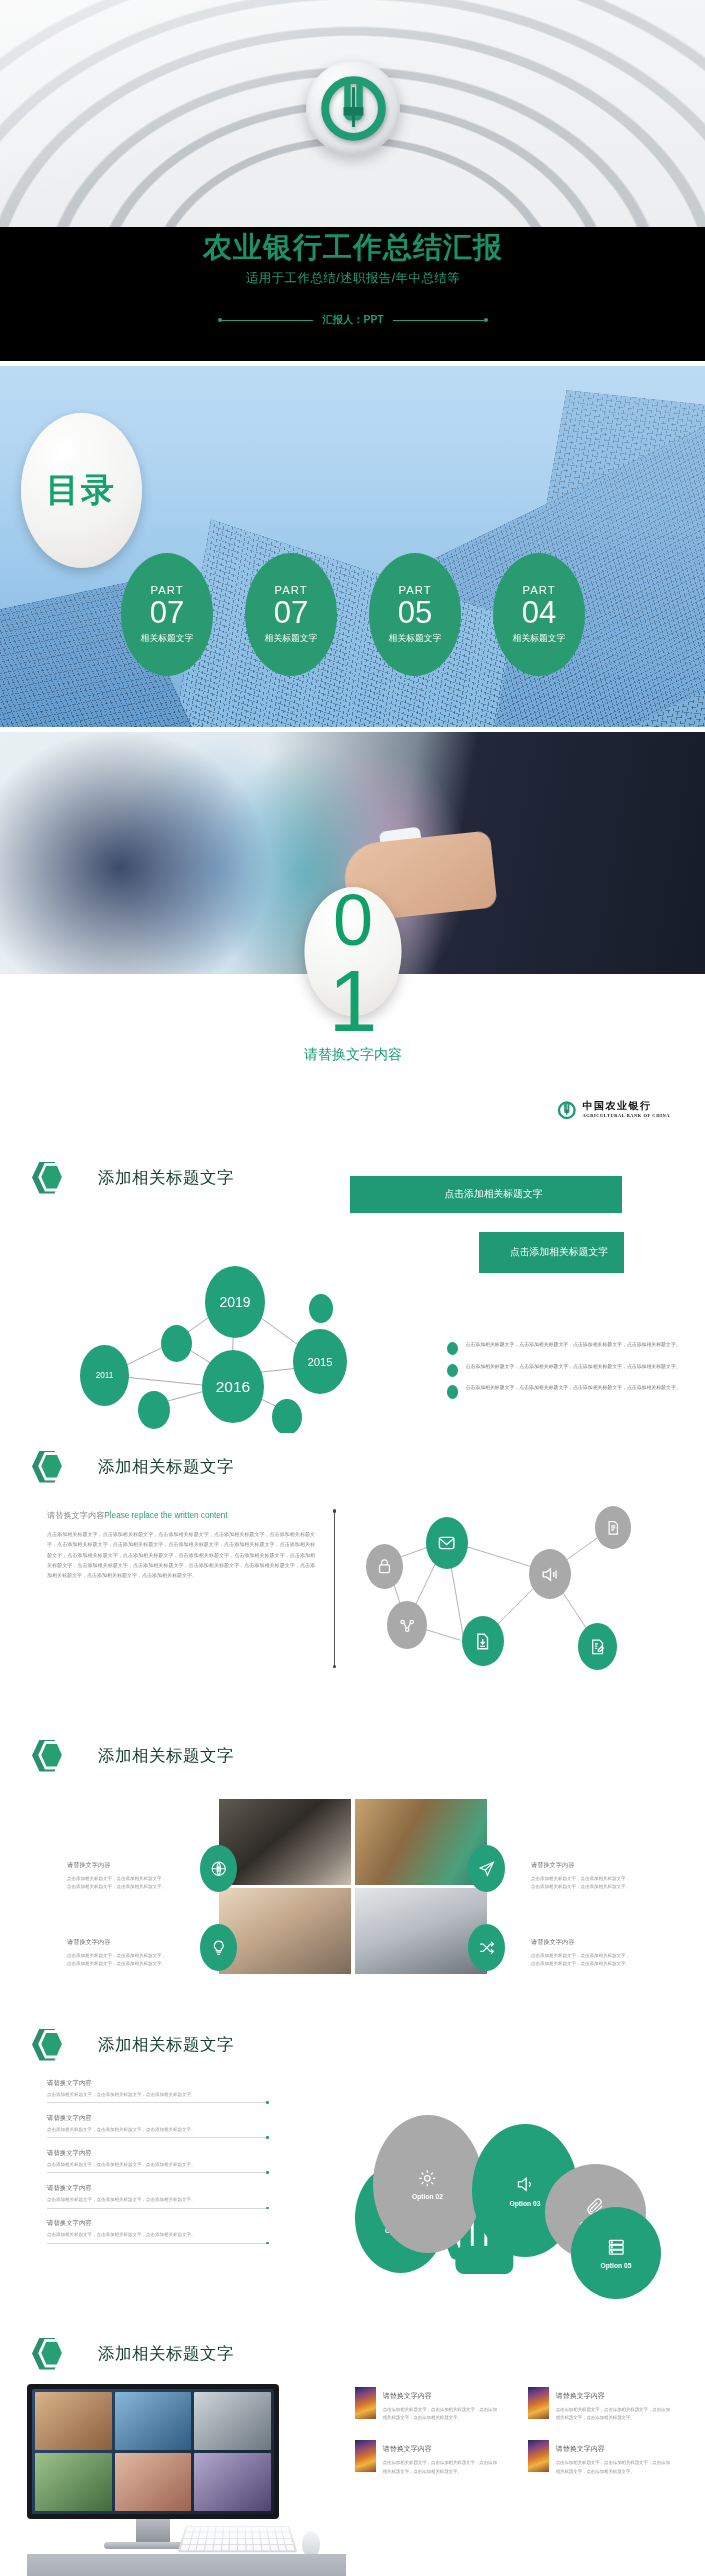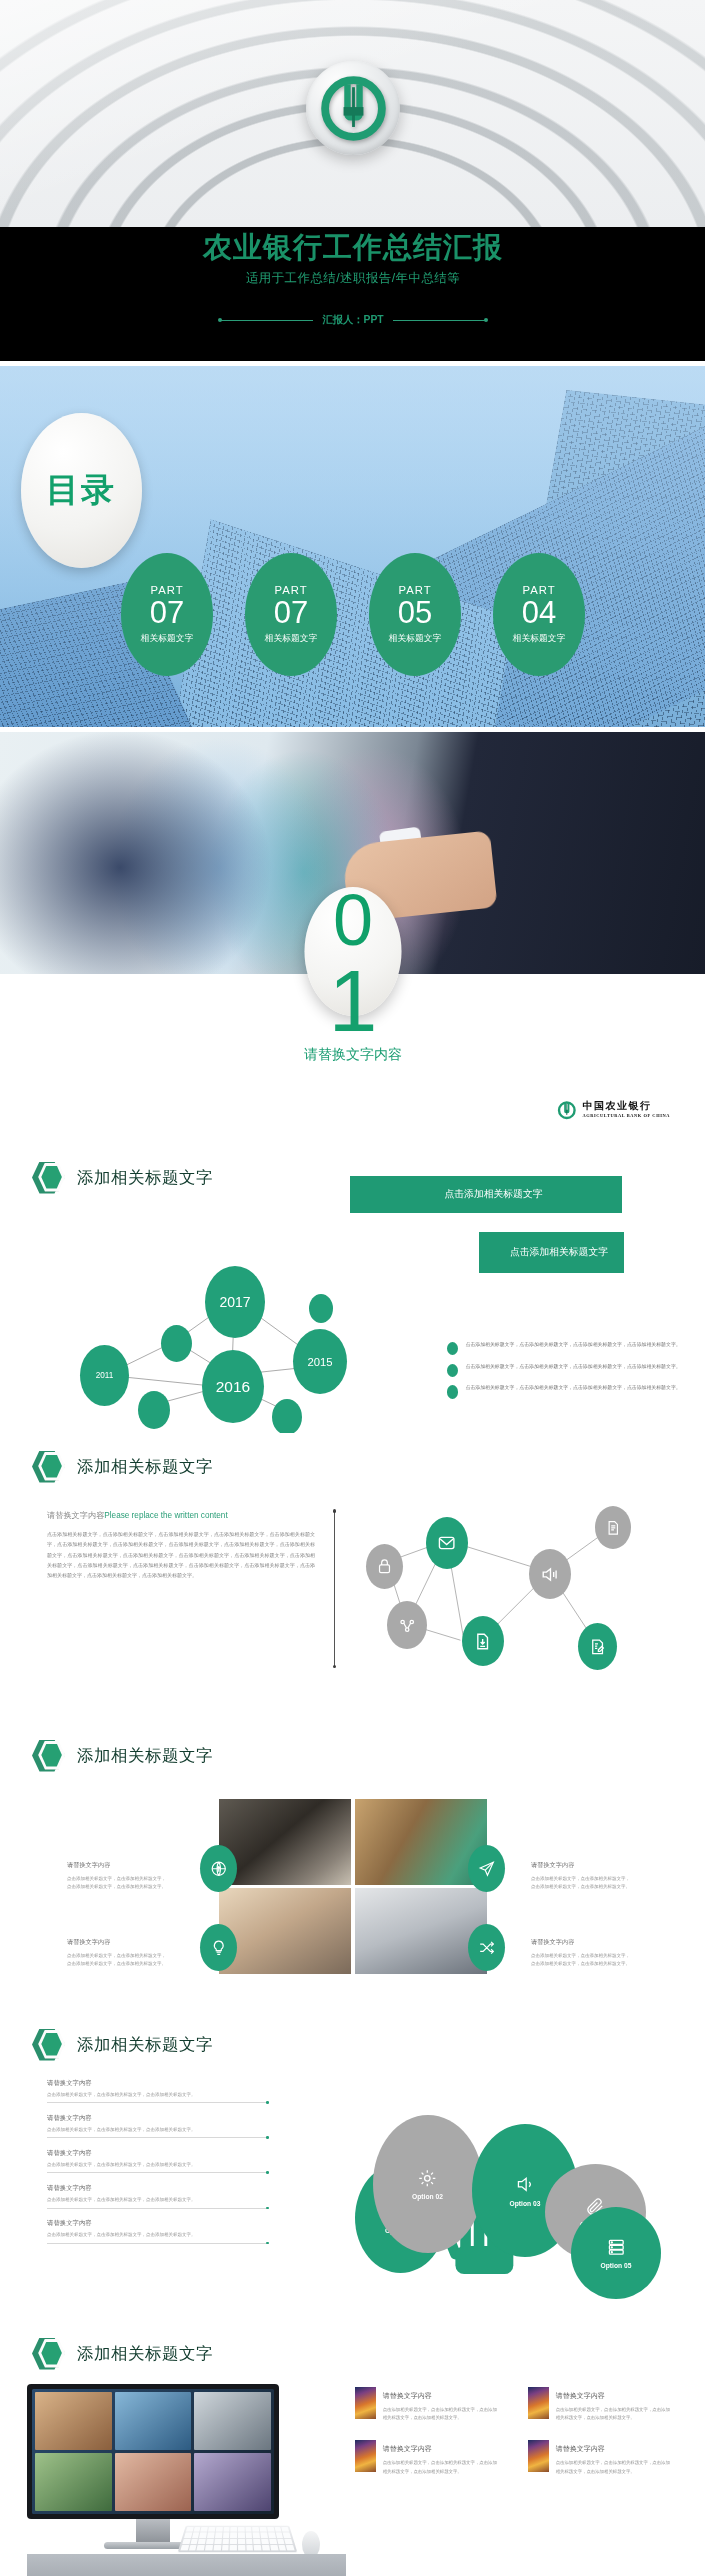--- a/index.html
+++ b/index.html
@@ -131,21 +131,21 @@
   }
   .abc-mark { position:absolute; right:36px; top:367px; display:flex; align-items:center; gap:5.2px; }
   .abc-mark svg { width:21.6px; height:21.6px; }
   .abc-cn { font-size:10px; font-weight:700; color:#111; letter-spacing:1.5px; line-height:1.05;
             font-family:"Liberation Serif", serif; }
   .abc-en { font-size:4.4px; font-weight:700; color:#111; letter-spacing:0.6px; margin-top:1.5px;
             font-family:"Liberation Serif", serif; }
 
   
   .cslide { height:289px; }
-  .hdr { position:absolute; left:32px; top:17.5px; display:flex; align-items:center; gap:10px; }
+  .hdr { position:absolute; left:32px; top:17.5px; display:flex; align-items:center; gap:31px; }
   .hex-wrap { position:relative; width:35px; height:32px; }
   .hex {
     position:absolute; width:30px; height:32px; background:#2a8f6c;
     clip-path: polygon(25% 0%, 75% 0%, 100% 50%, 75% 100%, 25% 100%, 0% 50%);
   }
   .hex.back { left:0; top:0; }
   .hex.mid  { left:6.2px; top:1px; background:#fcfcfc; width:27px; height:29px; box-shadow:0 1.5px 3.1px rgba(0,0,0,.18); }
   .hex.front{ left:9.3px; top:4.1px; background:#26a073; width:20.6px; height:23px; }
   .hdr-title { font-size:16.5px; color:#123c2e; letter-spacing:0.5px; }
 
@@ -333,21 +333,21 @@
           <line x1="455" y1="300" x2="620" y2="420"></line>
           <line x1="340" y1="382" x2="205" y2="448"></line>
           <line x1="340" y1="382" x2="430" y2="438"></line>
           <line x1="205" y1="448" x2="420" y2="470"></line>
           <line x1="450" y1="448" x2="620" y2="430"></line>
           <line x1="455" y1="470" x2="560" y2="520"></line>
           <line x1="300" y1="505" x2="430" y2="470"></line>
         </g>
       </svg>
       <div class="bubble" style="left:205px;top:122px;width:60px;height:72px;font-size:14px">
-        <span>2017</span>
+        <span>2019</span>
       </div>
       <div class="bubble" style="left:202px;top:206px;width:62px;height:73px;font-size:15.5px">
         <span>2016</span>
       </div>
       <div class="bubble" style="left:293px;top:185px;width:54px;height:65px;font-size:11.3px">
         <span>2015</span>
       </div>
       <div class="bubble" style="left:80px;top:201px;width:49px;height:61px;font-size:8.2px">
         <span>2011</span>
       </div>

